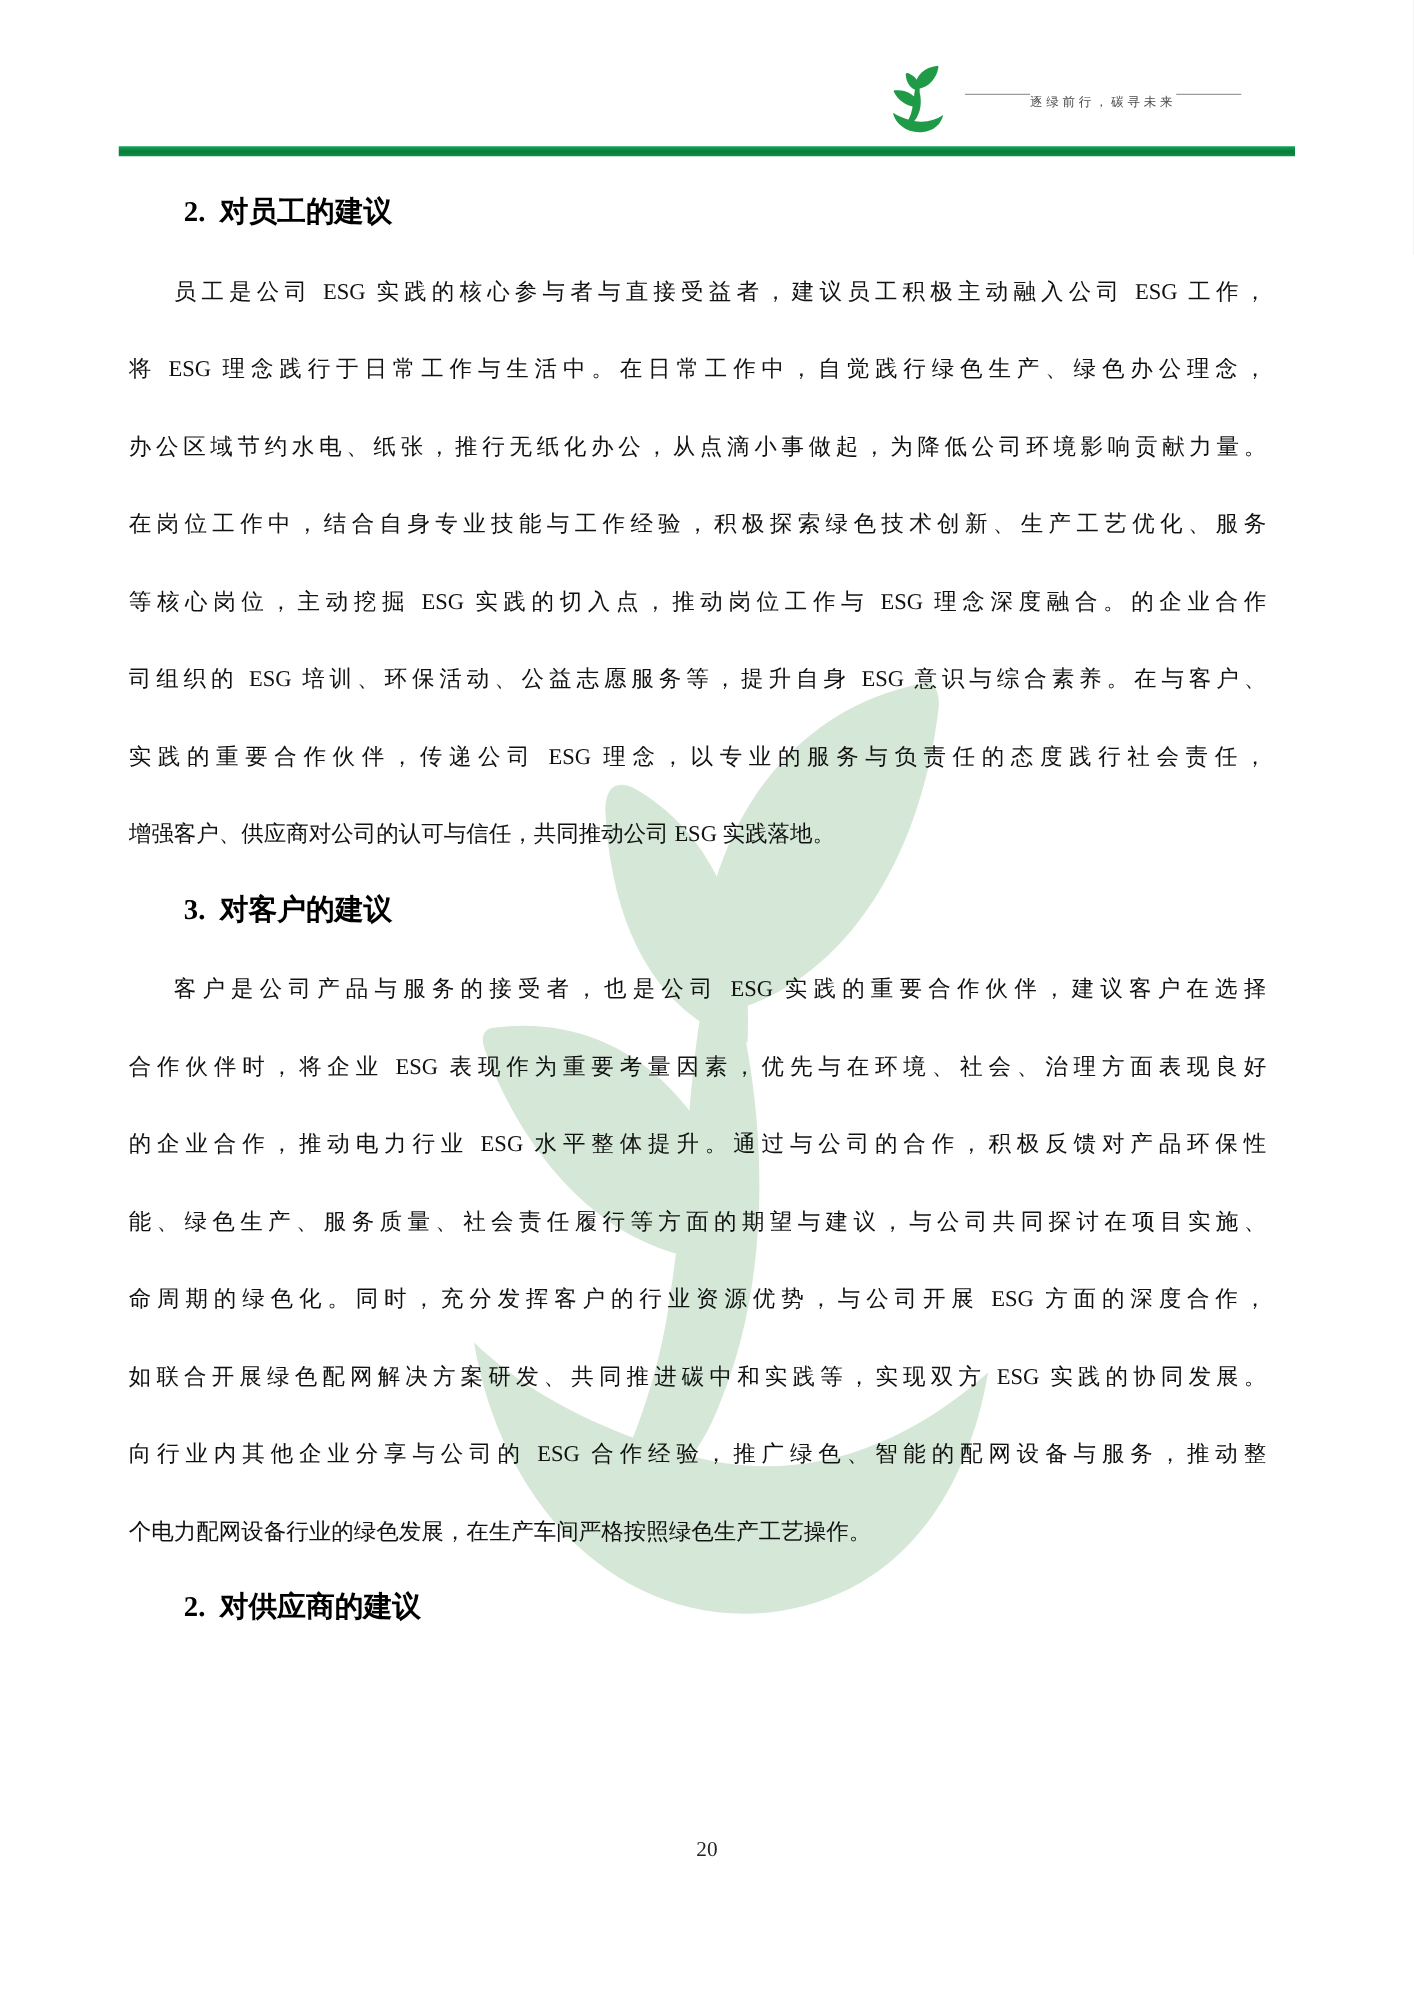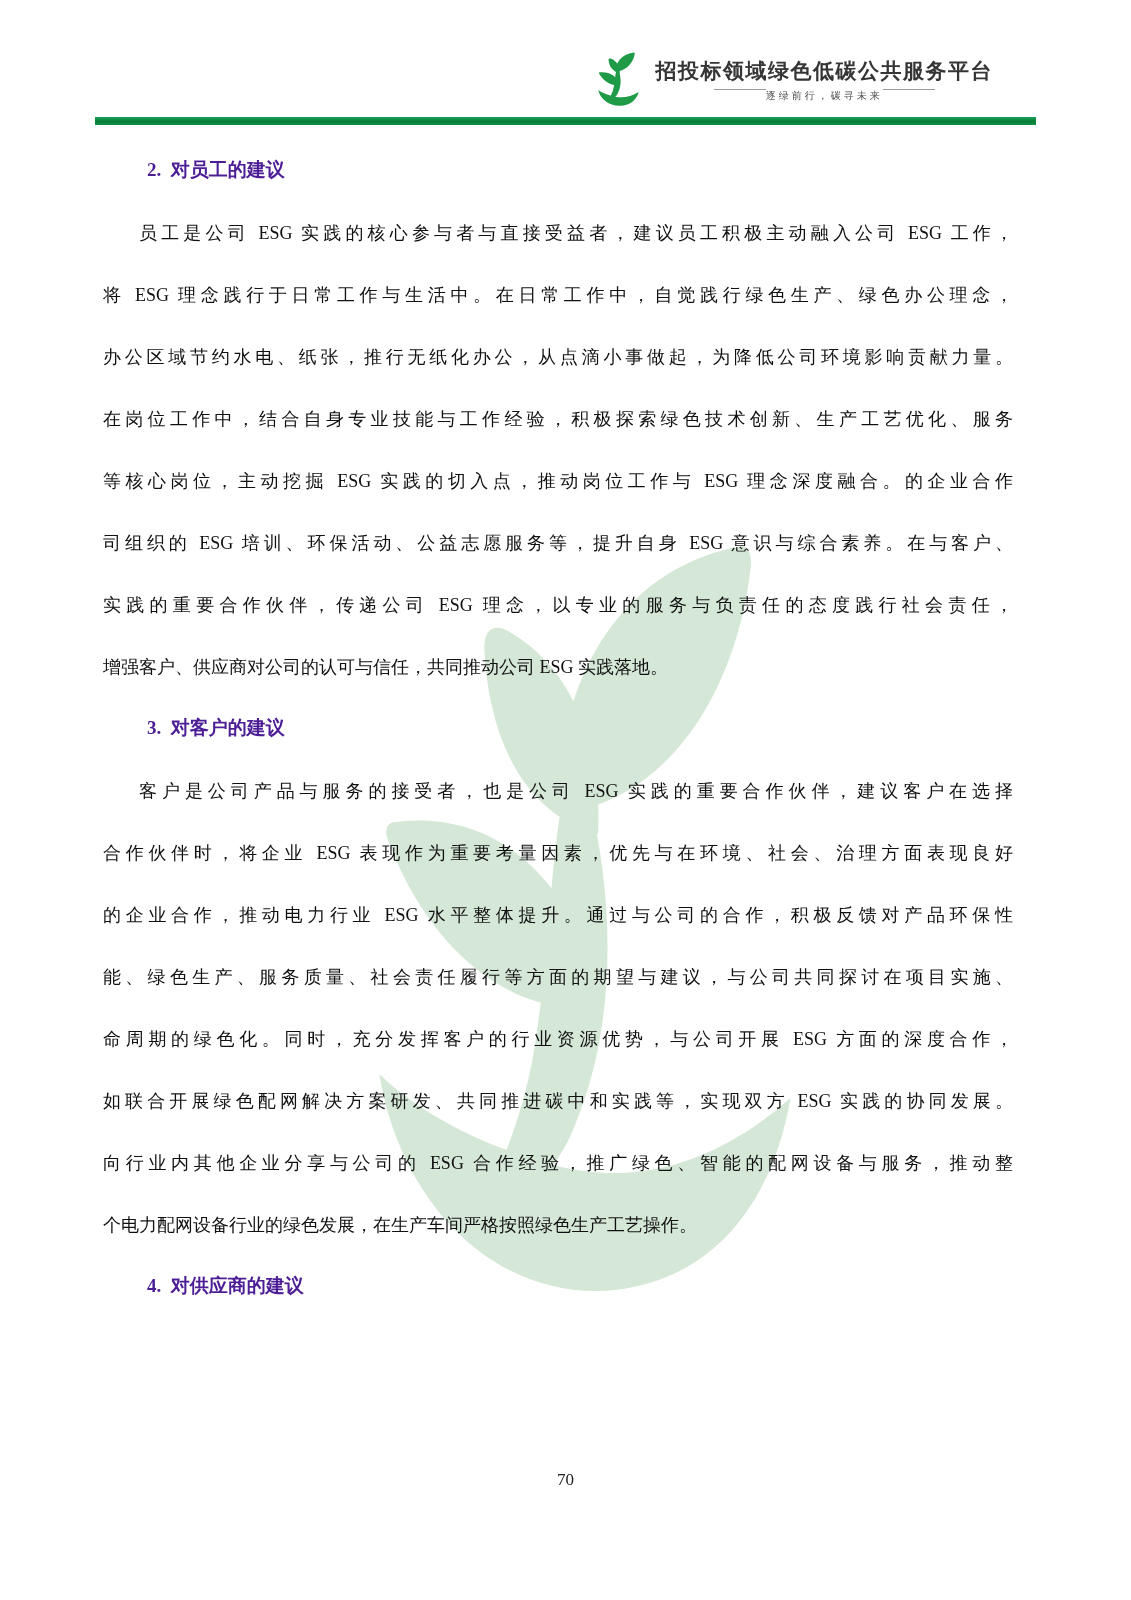--- a/index.html
+++ b/index.html
@@ -27,21 +27,21 @@
   .rule{
     position:absolute;left:95px;top:117px;width:941px;height:8px;z-index:3;
     background:linear-gradient(#17a355,#067c39 55%,#0c9247);
   }
   
   .watermark{position:absolute;left:318px;top:510px;width:525px;height:840px;z-index:1;pointer-events:none;}
   .watermark svg{width:100%;height:100%;}
   
   main{position:absolute;left:103px;top:140px;width:910px;z-index:2;}
   h2{
-    margin:0;padding:0 0 0 44px;font-size:19px;font-weight:700;color:#4c1d95;
+    margin:0;padding:0 0 0 44px;font-size:23px;font-weight:700;color:#000000;
     line-height:30px;margin-top:15px;margin-bottom:17px;white-space:pre;
   }
   .para{width:100%;}
   .para .line{
     font-size:18px;line-height:62px;height:62px;color:#111;
     text-align:justify;text-align-last:justify;text-justify:inter-ideograph;
     overflow:hidden;white-space:nowrap;
   }
   .para .line.first{text-indent:2em;}
   .para .line.last{text-align-last:left;}
@@ -60,21 +60,20 @@
     <svg class="brand-logo" viewBox="0 0 120 140" aria-hidden="true">
       <g fill="#1f9b48">
         <path d="M97,6 C73,9 57,24 55,45 C55,48 57,50 60,50 C82,46 96,29 99,9 C99,7 98,6 97,6 Z"></path>
         <path d="M43,20 C58,26 65,39 64,54 C48,51 39,39 38,23 C38,20 40,19 43,20 Z"></path>
         <path d="M18,52 C40,50 57,61 63,78 C63,81 61,83 58,83 C38,82 23,69 16,55 C15,53 16,52 18,52 Z"></path>
         <path d="M62,48 C68,66 68,86 59,102 C55,110 46,117 35,119 C42,110 48,99 50,87 C53,73 53,59 56,48 Z"></path>
         <path d="M14,94 C19,116 41,132 68,130 C91,128 104,115 108,98 C91,109 72,113 53,109 C38,106 24,101 14,94 Z"></path>
       </g>
     </svg>
     <div class="brand-text">
-      <div class="brand-title">招投标领域绿色低碳公共服务平台</div>
       <div class="brand-tagline">
         <span class="dash"></span>
         <span>逐绿前行，碳寻未来</span>
         <span class="dash"></span>
       </div>
     </div>
   </div>
 
   <div class="rule"></div>
 
@@ -108,21 +107,21 @@
         <div class="line first">客户是公司产品与服务的接受者，也是公司 ESG 实践的重要合作伙伴，建议客户在选择</div>
         <div class="line">合作伙伴时，将企业 ESG 表现作为重要考量因素，优先与在环境、社会、治理方面表现良好</div>
         <div class="line">的企业合作，推动电力行业 ESG 水平整体提升。通过与公司的合作，积极反馈对产品环保性</div>
         <div class="line">能、绿色生产、服务质量、社会责任履行等方面的期望与建议，与公司共同探讨在项目实施、</div>
         <div class="line">命周期的绿色化。同时，充分发挥客户的行业资源优势，与公司开展 ESG 方面的深度合作，</div>
         <div class="line">如联合开展绿色配网解决方案研发、共同推进碳中和实践等，实现双方 ESG 实践的协同发展。</div>
         <div class="line">向行业内其他企业分享与公司的 ESG 合作经验，推广绿色、智能的配网设备与服务，推动整</div>
         <div class="line last">个电力配网设备行业的绿色发展，在生产车间严格按照绿色生产工艺操作。</div>
       </div>
 
-    <h2>4.  对供应商的建议</h2>
+    <h2>2.  对供应商的建议</h2>
     <div class="para"></div>
   </main>
 
   <div class="footer">
-    <span>70</span>
+    <span>20</span>
   </div>
 
 </div>
 
 </body></html>

